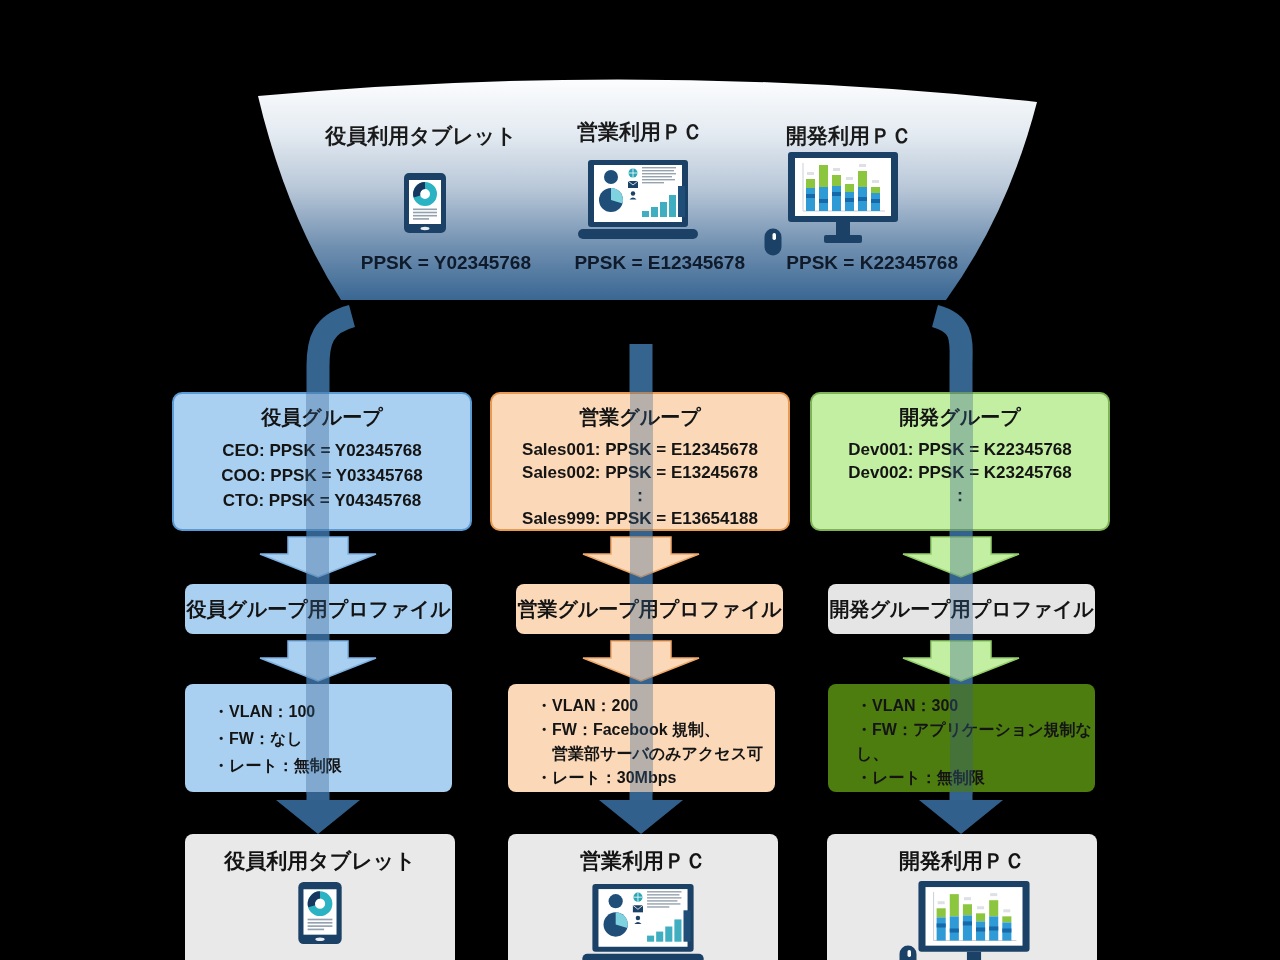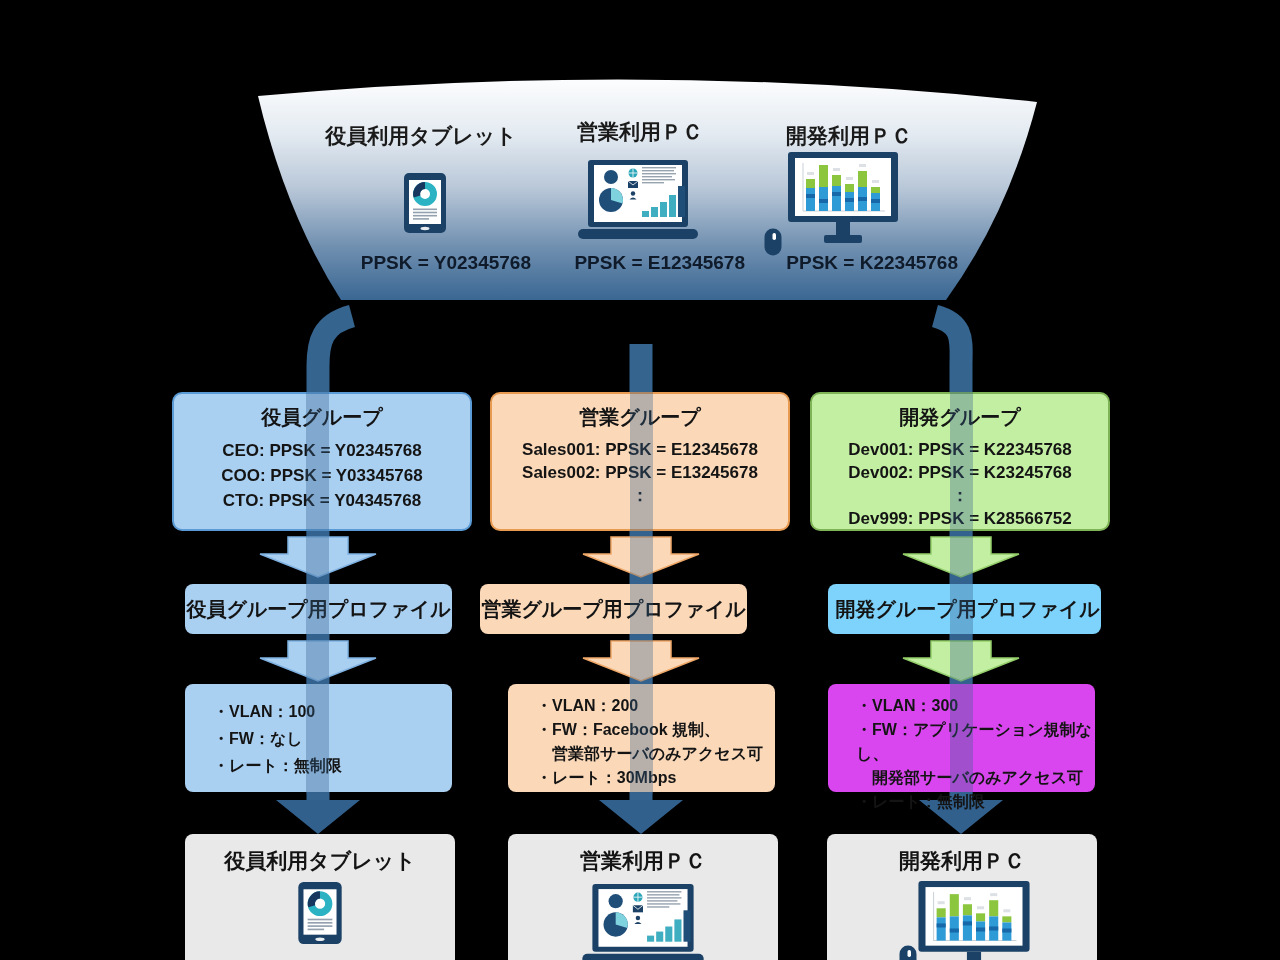--- a/index.html
+++ b/index.html
@@ -33,27 +33,27 @@
   .g4 .g-line{line-height:23px;}
   .gb0{left:172px;background:#A9CFF1;border-color:#5B9BD5;}
   .gb1{left:490px;background:#FAD8B8;border-color:#E89A50;}
   .gb2{left:810px;background:#C3EFA3;border-color:#7EB356;}
   .block-arrow{position:absolute;width:120px;height:42px;z-index:2;}
   .a0{left:258px;} .a1{left:581px;} .a2{left:901px;}
   .t1{top:492px;} .t2{top:596px;}
   .profile-box{position:absolute;top:540px;width:267px;height:50px;z-index:2;border-radius:8px;
                display:flex;align-items:center;justify-content:center;
                font-size:20px;font-weight:bold;color:#141414;}
-  .pb0{left:185px;background:#A9CFF1;} .pb1{left:480px;background:#FAD8B8;} .pb2{left:828px;background:#7dd3fc;padding-left:6px;}
+  .pb0{left:185px;background:#A9CFF1;} .pb1{left:516px;background:#FAD8B8;} .pb2{left:828px;background:#e5e5e5;}
   .policy-box{position:absolute;top:640px;width:267px;height:108px;z-index:2;border-radius:8px;
               box-sizing:border-box;padding-left:28px;font-size:16px;font-weight:bold;color:#141414;}
   .p3{padding-top:14px;} .p3 .p-line{line-height:27px;}
   .p4{padding-top:10px;}  .p4 .p-line{line-height:24px;}
   .p-line.indent{padding-left:16px;}
-  .po0{left:185px;background:#A9CFF1;} .po1{left:508px;background:#FAD8B8;} .po2{left:828px;background:#d946ef;}
+  .po0{left:185px;background:#A9CFF1;} .po1{left:508px;background:#FAD8B8;} .po2{left:828px;background:#4d7c0f;}
   .device-box{position:absolute;top:790px;width:270px;height:155px;z-index:2;background:#E9E9EA;
               border-radius:8px;text-align:center;color:#141414;}
   .db0{left:185px;} .db1{left:508px;} .db2{left:827px;}
   .device-box .d-title{padding-top:13px;font-size:21px;font-weight:bold;}
   .d-iconwrap{position:relative;margin-top:6px;height:100px;}
   .ic-tablet-btm{width:46px;height:64px;}
   .ic-laptop-btm{width:122px;height:83px;margin-top:3px;}
   .ic-monitor-btm{width:112px;height:97px;margin-left:24px;}
   .ic-mouse-btm{position:absolute;left:72px;top:64px;width:18px;height:28px;}
   
@@ -213,20 +213,21 @@
         </svg>
     </div>
   </div>
 
   <div class="group-box gb1 g4">
     <div class="g-title">営業グループ</div>
     <div class="g-lines">
       <div class="g-line">Sales001: PPSK = E12345678</div>
       <div class="g-line">Sales002: PPSK = E13245678</div>
       <div class="g-line">：</div>
+      <div class="g-line">Sales999: PPSK = E13654188</div>
     </div>
   </div>
   <svg class="block-arrow t1 a1" viewBox="0 0 120 42">
     <polygon points="30,1 90,1 90,18 118,18 60,41 2,18 30,18" fill="#FAD8B8" stroke="#EFA868" stroke-width="1.5"></polygon>
   </svg>
   <div class="profile-box pb1">営業グループ用プロファイル</div>
   <svg class="block-arrow t2 a1" viewBox="0 0 120 42">
     <polygon points="30,1 90,1 90,18 118,18 60,41 2,18 30,18" fill="#FAD8B8" stroke="#EFA868" stroke-width="1.5"></polygon>
   </svg>
   <div class="policy-box po1 p4">
@@ -243,34 +244,32 @@
         </svg>
     </div>
   </div>
 
   <div class="group-box gb2 g4">
     <div class="g-title">開発グループ</div>
     <div class="g-lines">
       <div class="g-line">Dev001: PPSK = K22345768</div>
       <div class="g-line">Dev002: PPSK = K23245768</div>
       <div class="g-line">：</div>
-      <div class="g-line">Dev999: PPSK = K28566752</div>
     </div>
   </div>
   <svg class="block-arrow t1 a2" viewBox="0 0 120 42">
     <polygon points="30,1 90,1 90,18 118,18 60,41 2,18 30,18" fill="#C3EFA3" stroke="#94CE6A" stroke-width="1.5"></polygon>
   </svg>
   <div class="profile-box pb2">開発グループ用プロファイル</div>
   <svg class="block-arrow t2 a2" viewBox="0 0 120 42">
     <polygon points="30,1 90,1 90,18 118,18 60,41 2,18 30,18" fill="#C3EFA3" stroke="#94CE6A" stroke-width="1.5"></polygon>
   </svg>
   <div class="policy-box po2 p4">
     <div class="p-line">・VLAN：300</div>
     <div class="p-line">・FW：アプリケーション規制なし、</div>
-    <div class="p-line indent">開発部サーバのみアクセス可</div>
     <div class="p-line">・レート：無制限</div>
   </div>
   <div class="device-box db2">
     <div class="d-title">開発利用ＰＣ</div>
     <div class="d-iconwrap">
       <svg class="ic-monitor-btm">
           <use href="#sym-monitor"></use>
         </svg>
       <svg class="ic-mouse-btm">
           <use href="#sym-mouse"></use>

